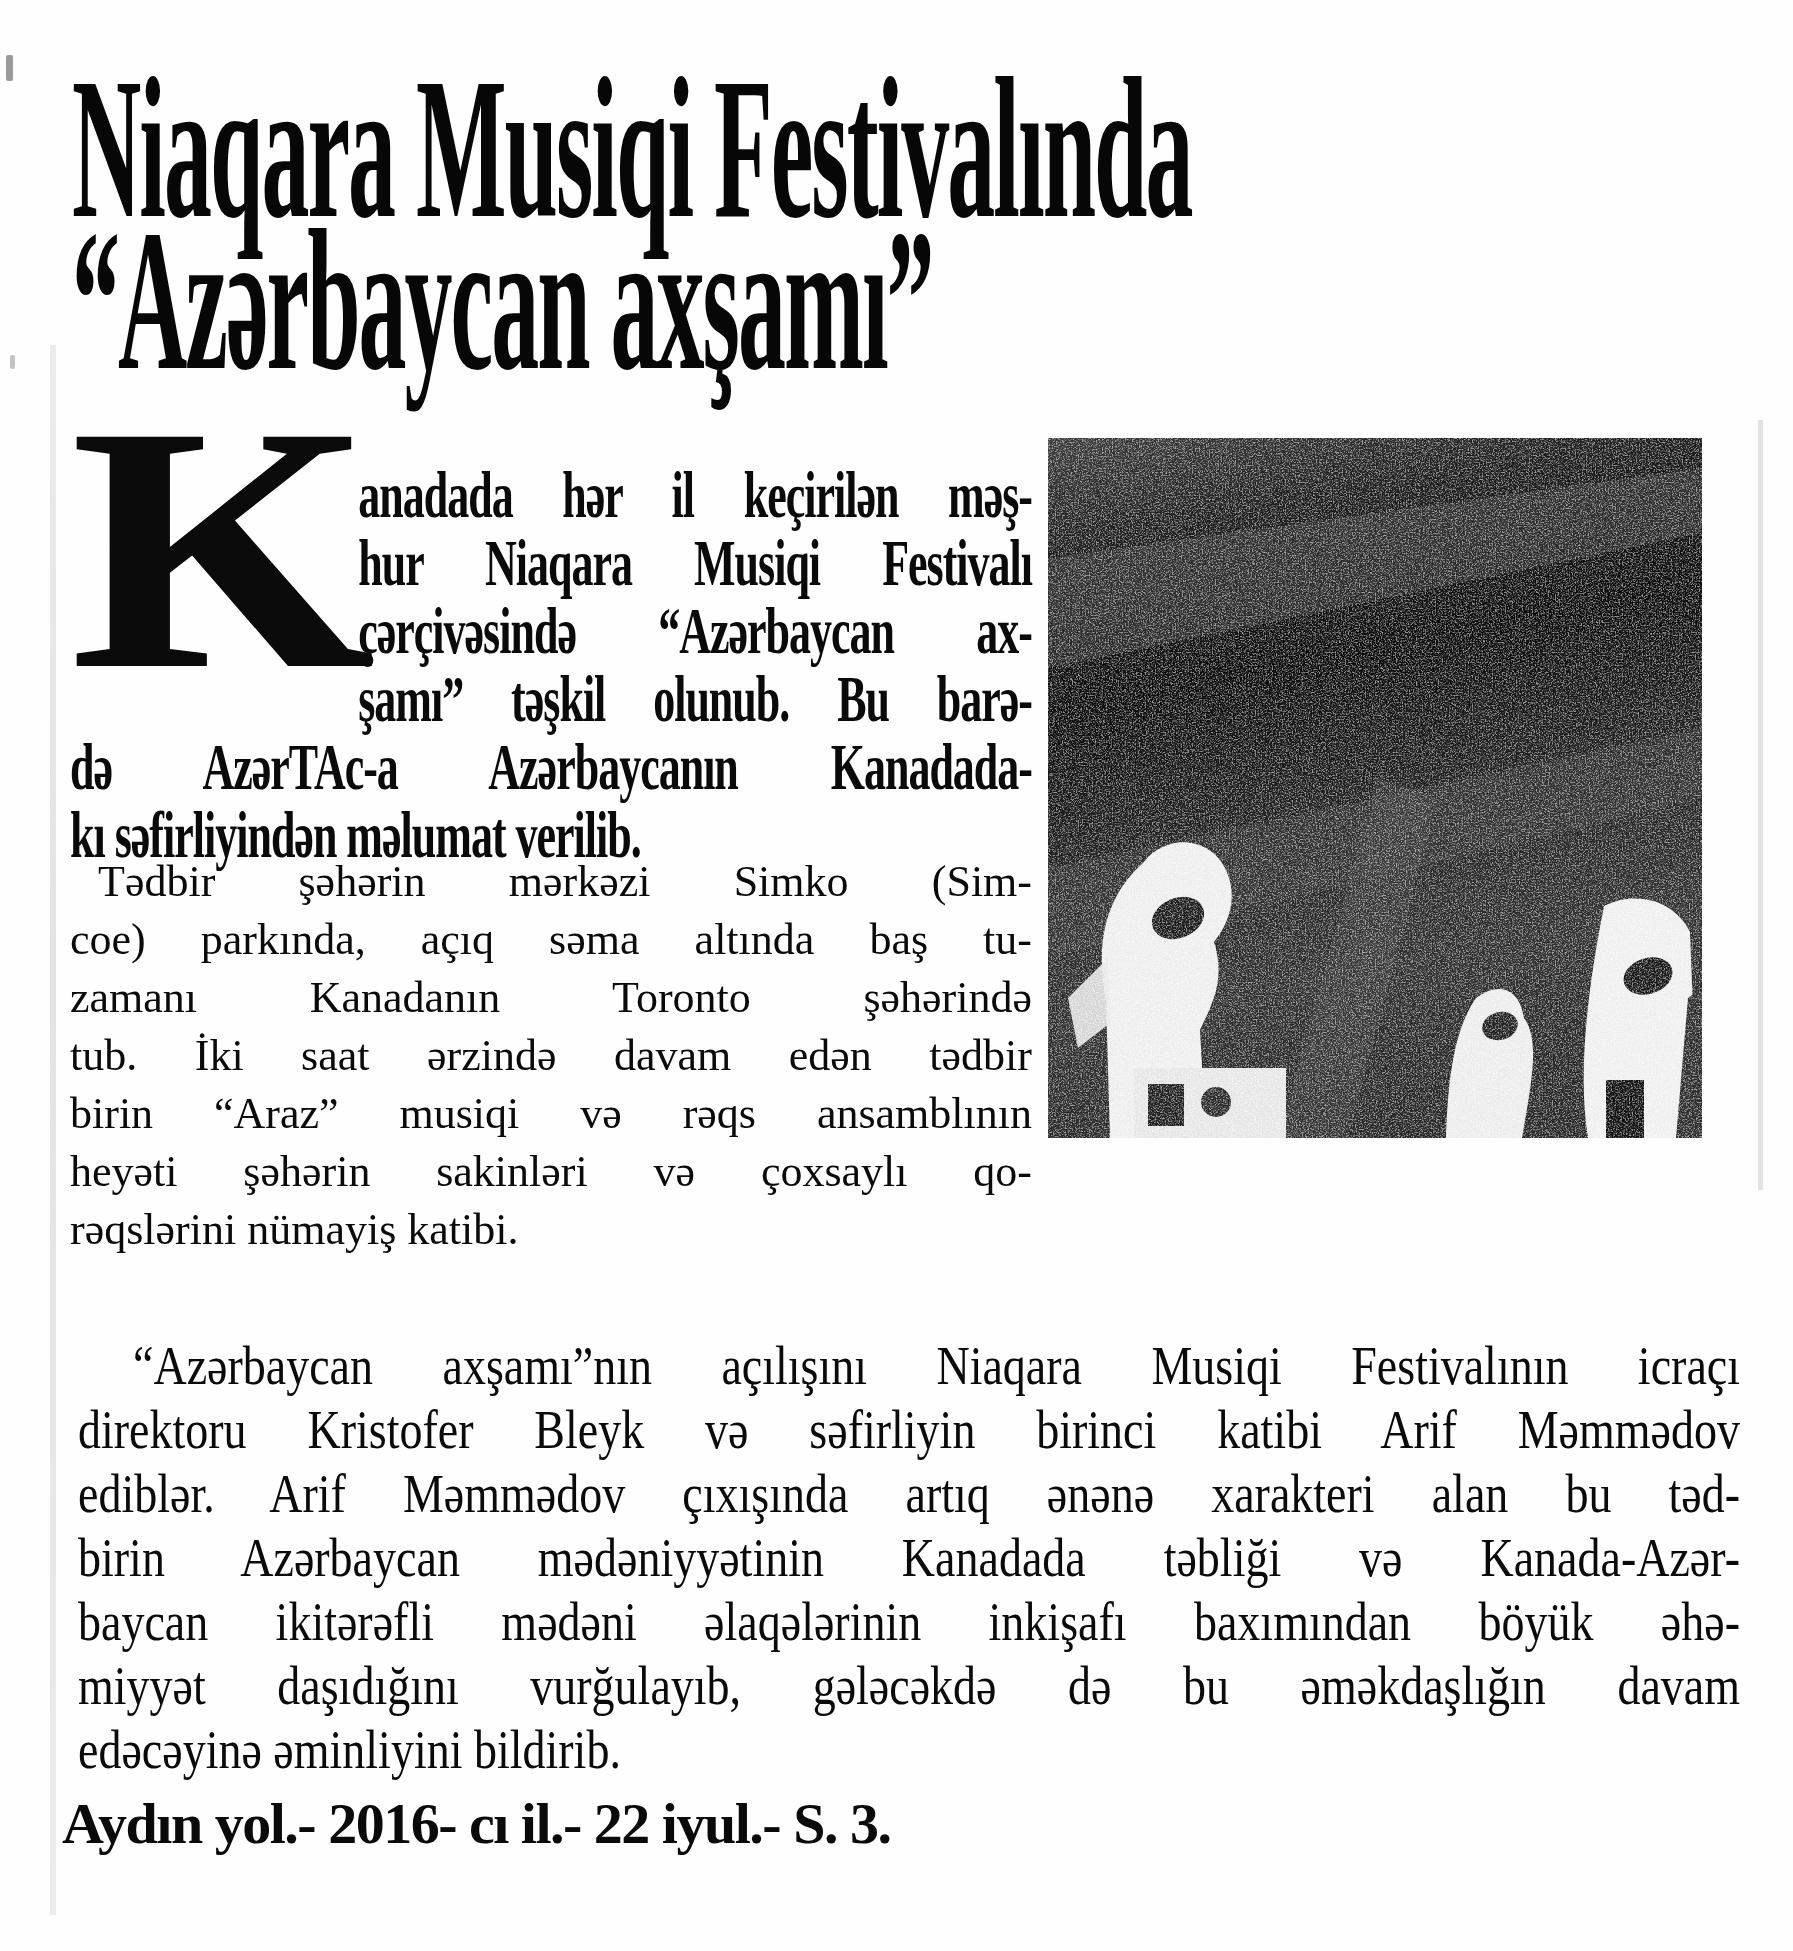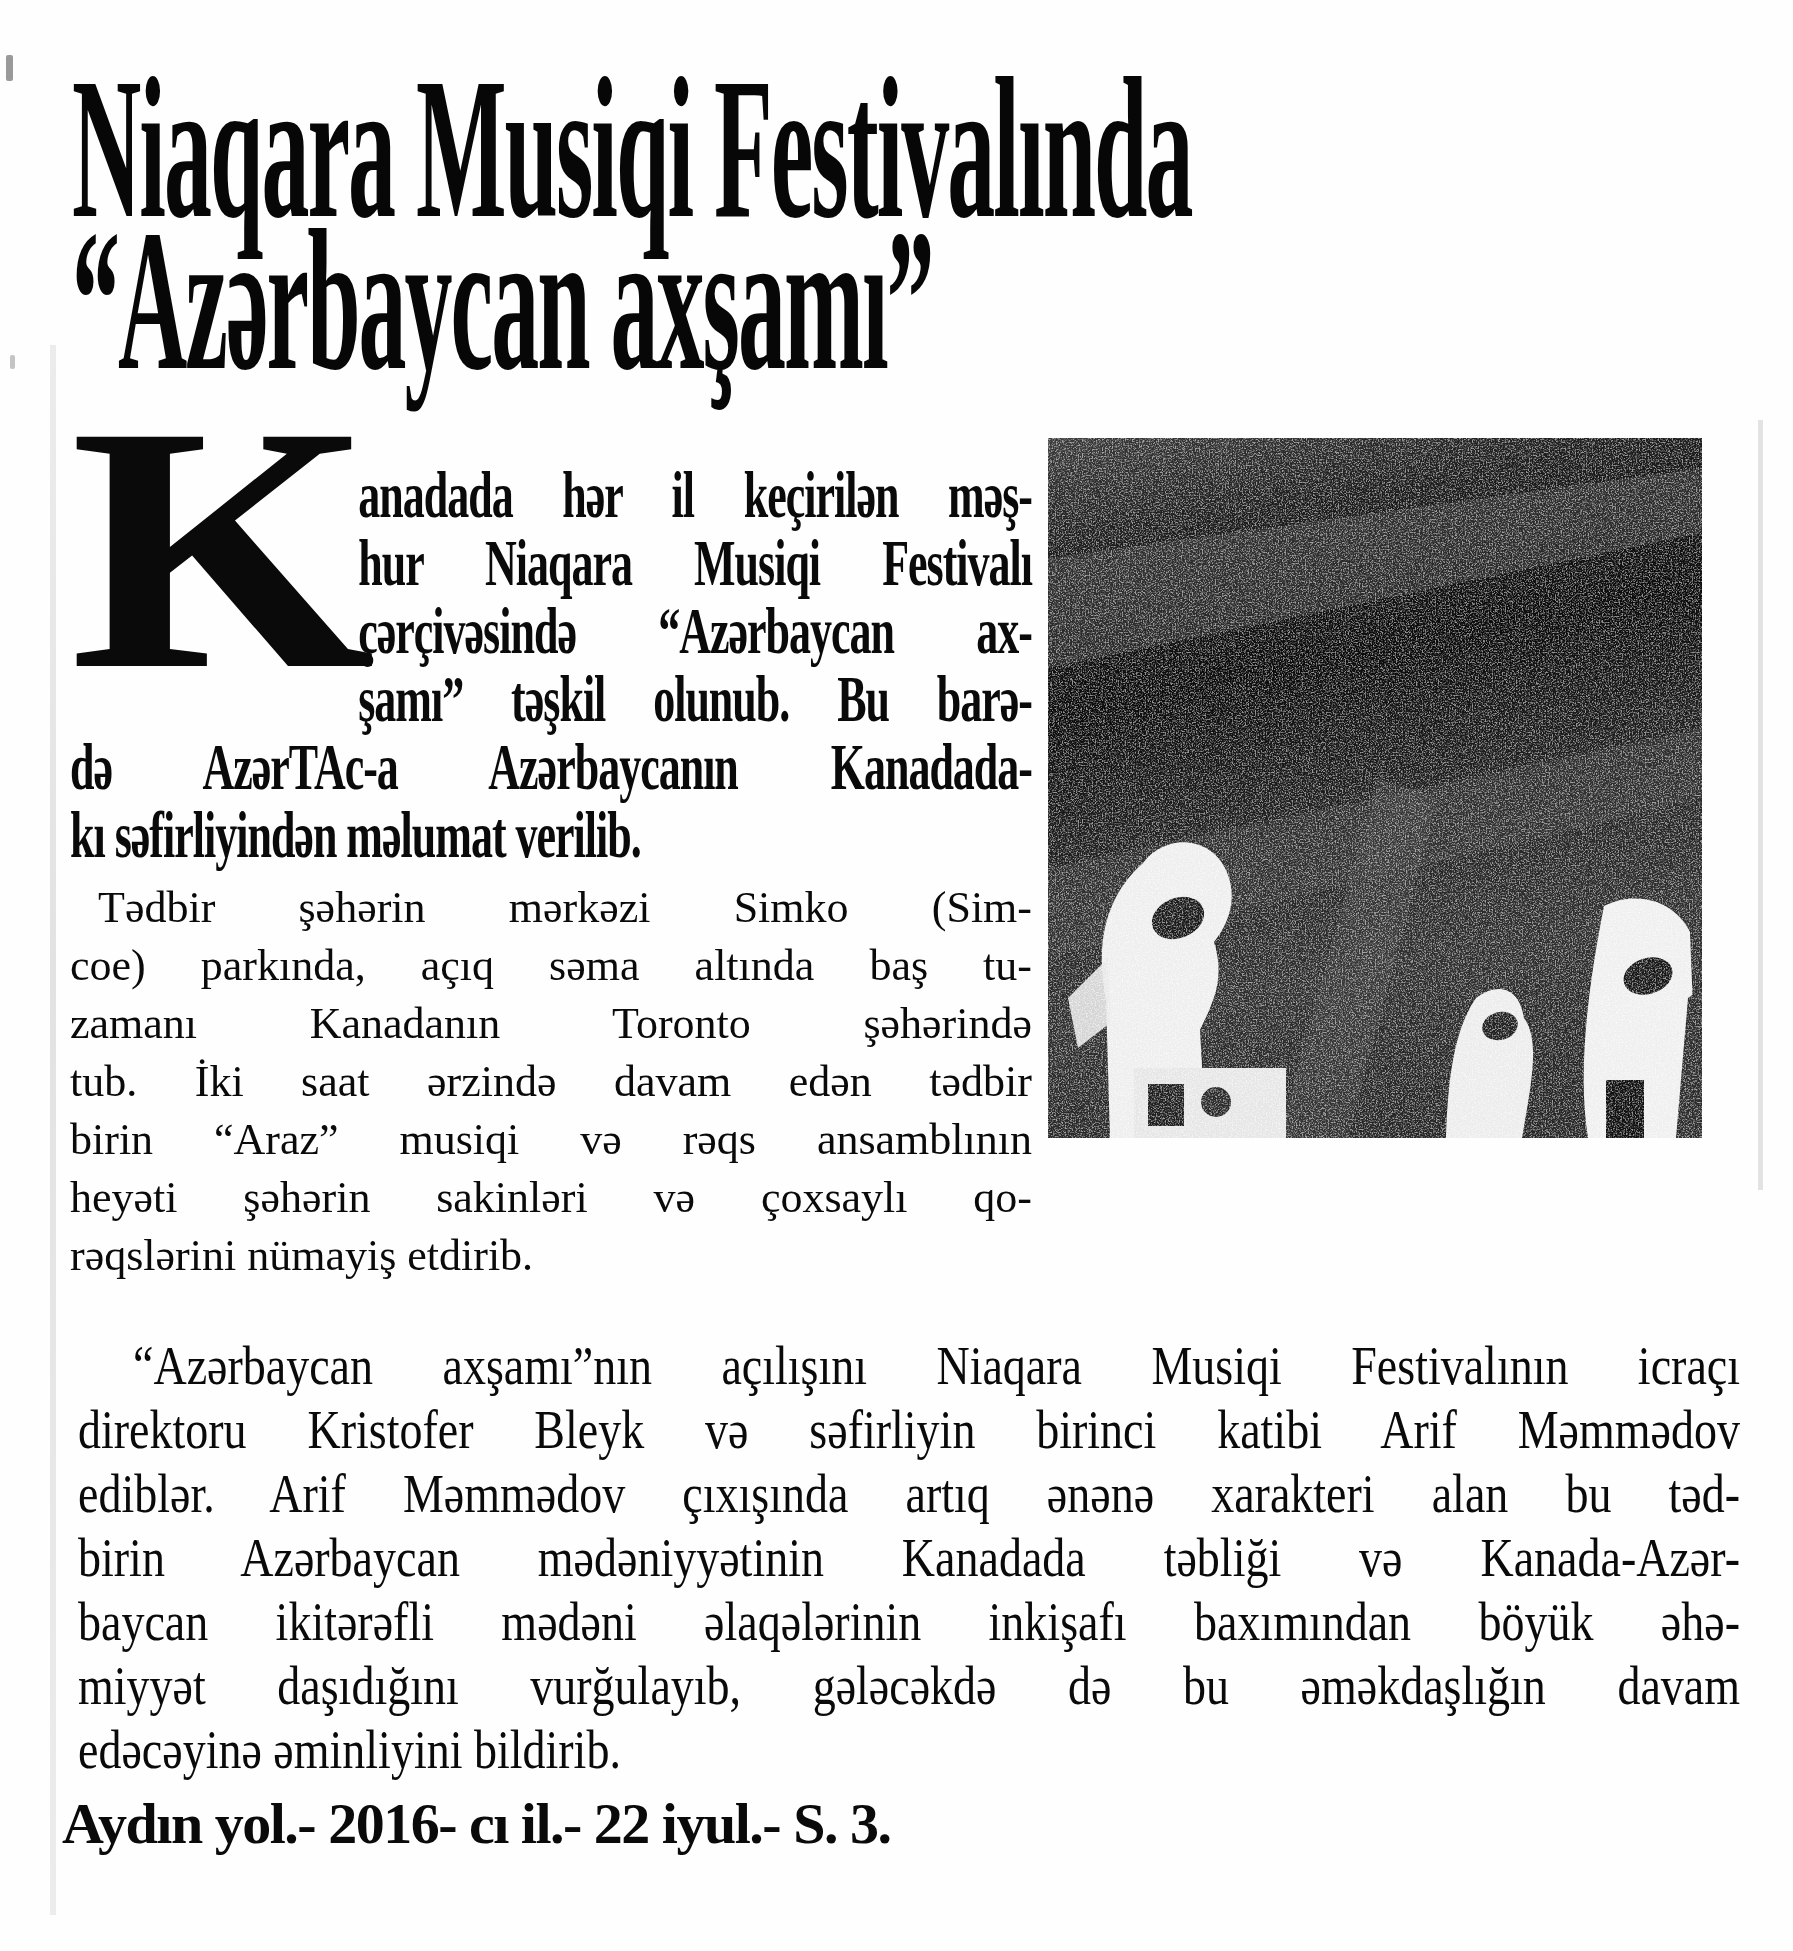--- a/index.html
+++ b/index.html
@@ -40,21 +40,20 @@
     float:left;
     font-weight:bold;
     font-size:350px;line-height:240px;
     margin:-17px 16px 0 0;
     transform:scaleX(1.12);
     transform-origin:left top;
     letter-spacing:0;
   }
   .p2{
     font-size:44px;line-height:58px;
-    margin-top:26px;
   }
   .p3{
     position:absolute;left:78px;top:1328px;width:1662px;
     font-size:46px;line-height:64px;
   }
   .p3 .line{transform:scaleY(1.2);transform-origin:left top;}
   
   .photo{
     position:absolute;left:1048px;top:438px;width:654px;height:700px;
     background:#101010;
@@ -148,21 +147,21 @@
         </div>
     </div>
     <div class="para p2">
       <div>
           <div class="line j" style="padding-left: 28px;">Tədbir şəhərin mərkəzi Simko (Sim-</div>
           <div class="line j">coe) parkında, açıq səma altında baş tu-</div>
           <div class="line j">zamanı Kanadanın Toronto şəhərində</div>
           <div class="line j">tub. İki saat ərzində davam edən tədbir</div>
           <div class="line j">birin “Araz” musiqi və rəqs ansamblının</div>
           <div class="line j">heyəti şəhərin sakinləri və çoxsaylı qo-</div>
-          <div class="line">rəqslərini nümayiş etdirib.</div>
+          <div class="line">rəqslərini nümayiş katibi.</div>
         </div>
     </div>
   </div>
 
   <div class="para p3">
     <div>
         <div class="line j" style="padding-left: 55px;">“Azərbaycan axşamı”nın açılışını Niaqara Musiqi Festivalının icraçı</div>
         <div class="line j">direktoru Kristofer Bleyk və səfirliyin birinci katibi Arif Məmmədov</div>
         <div class="line j">ediblər. Arif Məmmədov çıxışında artıq ənənə xarakteri alan bu təd-</div>
         <div class="line j">birin Azərbaycan mədəniyyətinin Kanadada təbliği və Kanada-Azər-</div>

